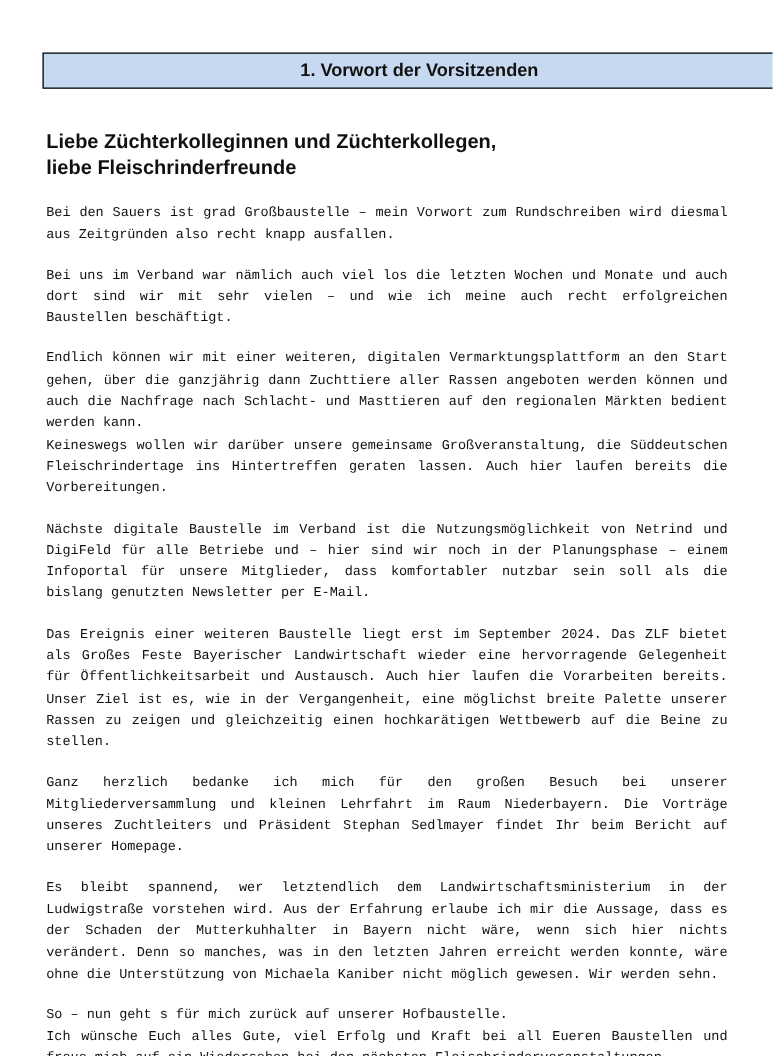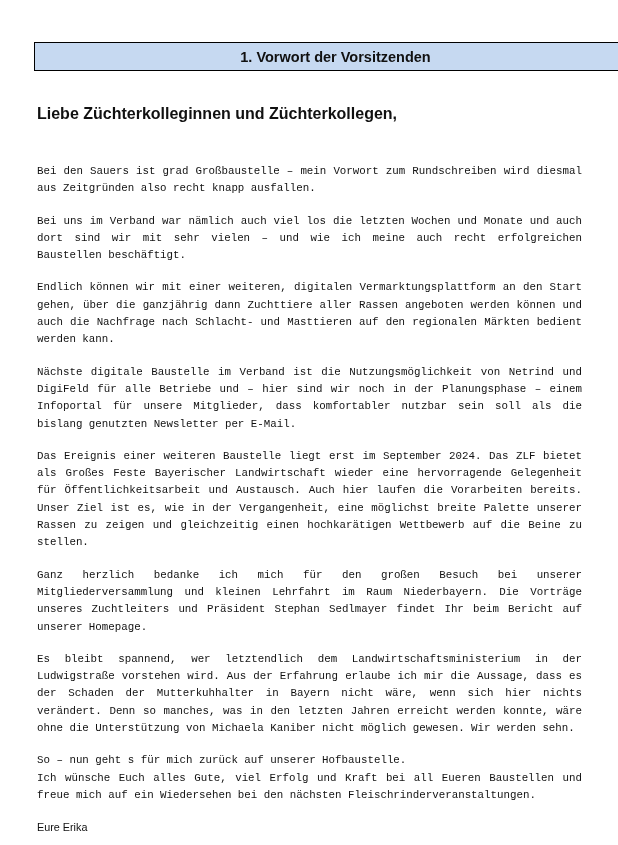--- a/index.html
+++ b/index.html
@@ -25,31 +25,33 @@
   </style>
 </head>
 <body>
 
 <div class="header-box">
   <span>1. Vorwort der Vorsitzenden</span>
 </div>
 
 <div class="greeting">
   <div>Liebe Züchterkolleginnen und Züchterkollegen,</div>
+  <div>liebe Fleischrinderfreunde</div>
 </div>
 
 <div class="body-text">
   <p class="para">
     <span class="line">Bei den Sauers ist grad Großbaustelle – mein Vorwort zum Rundschreiben wird diesmal aus Zeitgründen also recht knapp ausfallen.</span>
   </p>
   <p class="para">
     <span class="line">Bei uns im Verband war nämlich auch viel los die letzten Wochen und Monate und auch dort sind wir mit sehr vielen – und wie ich meine auch recht erfolgreichen Baustellen beschäftigt.</span>
   </p>
   <p class="para">
     <span class="line">Endlich können wir mit einer weiteren, digitalen Vermarktungsplattform an den Start gehen, über die ganzjährig dann Zuchttiere aller Rassen angeboten werden können und auch die Nachfrage nach Schlacht- und Masttieren auf den regionalen Märkten bedient werden kann.</span>
+    <span class="line">Keineswegs wollen wir darüber unsere gemeinsame Großveranstaltung, die Süddeutschen Fleischrindertage ins Hintertreffen geraten lassen. Auch hier laufen bereits die Vorbereitungen.</span>
   </p>
   <p class="para">
     <span class="line">Nächste digitale Baustelle im Verband ist die Nutzungsmöglichkeit von Netrind und DigiFeld für alle Betriebe und – hier sind wir noch in der Planungsphase – einem Infoportal für unsere Mitglieder, dass komfortabler nutzbar sein soll als die bislang genutzten Newsletter per E-Mail.</span>
   </p>
   <p class="para">
     <span class="line">Das Ereignis einer weiteren Baustelle liegt erst im September 2024. Das ZLF bietet als Großes Feste Bayerischer Landwirtschaft wieder eine hervorragende Gelegenheit für Öffentlichkeitsarbeit und Austausch. Auch hier laufen die Vorarbeiten bereits. Unser Ziel ist es, wie in der Vergangenheit, eine möglichst breite Palette unserer Rassen zu zeigen und gleichzeitig einen hochkarätigen Wettbewerb auf die Beine zu stellen.</span>
   </p>
   <p class="para">
     <span class="line">Ganz herzlich bedanke ich mich für den großen Besuch bei unserer Mitgliederversammlung und kleinen Lehrfahrt im Raum Niederbayern. Die Vorträge unseres Zuchtleiters und Präsident Stephan Sedlmayer findet Ihr beim Bericht auf unserer Homepage.</span>
   </p>

